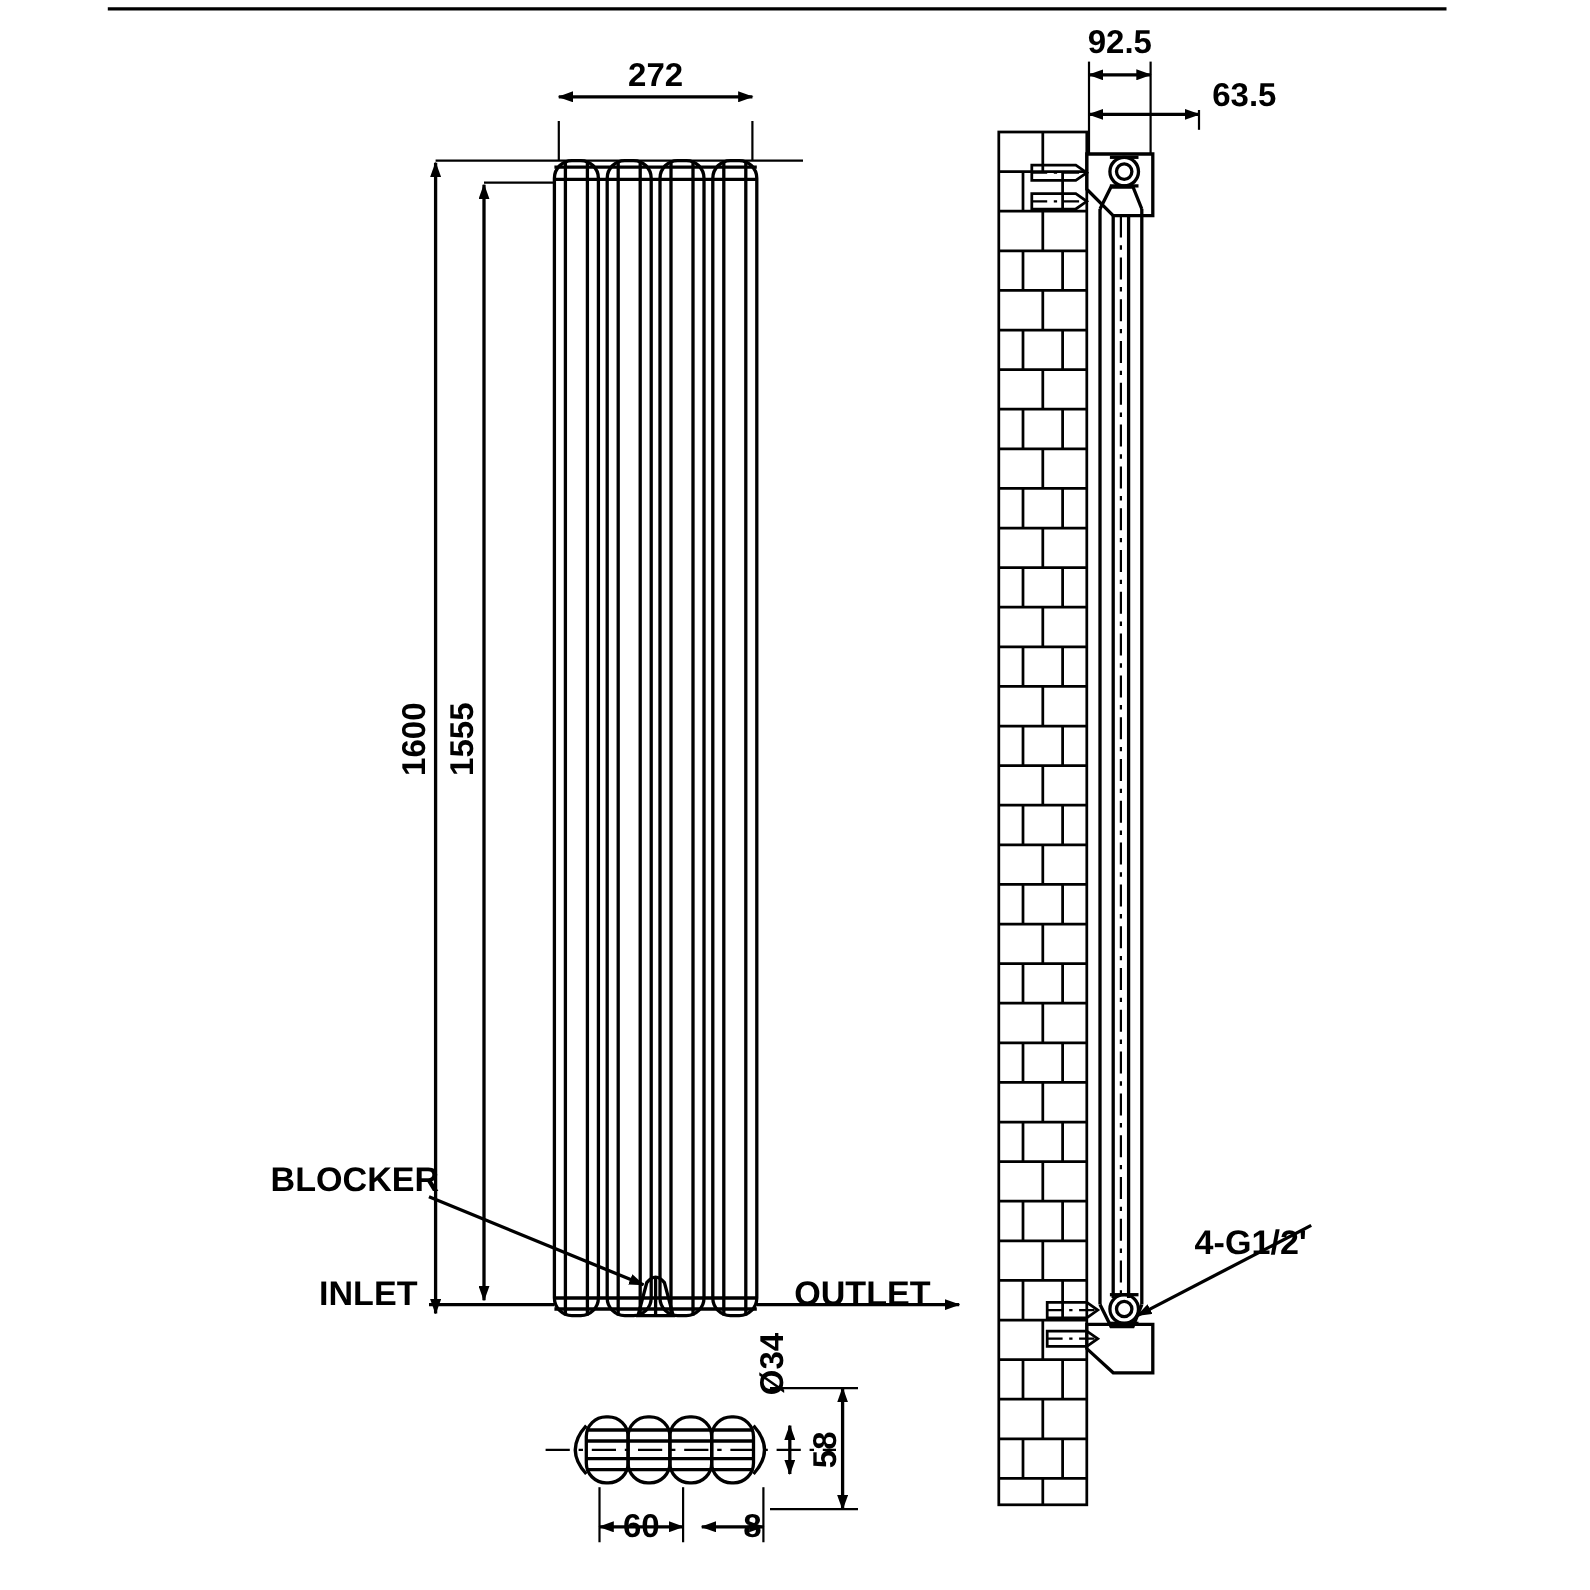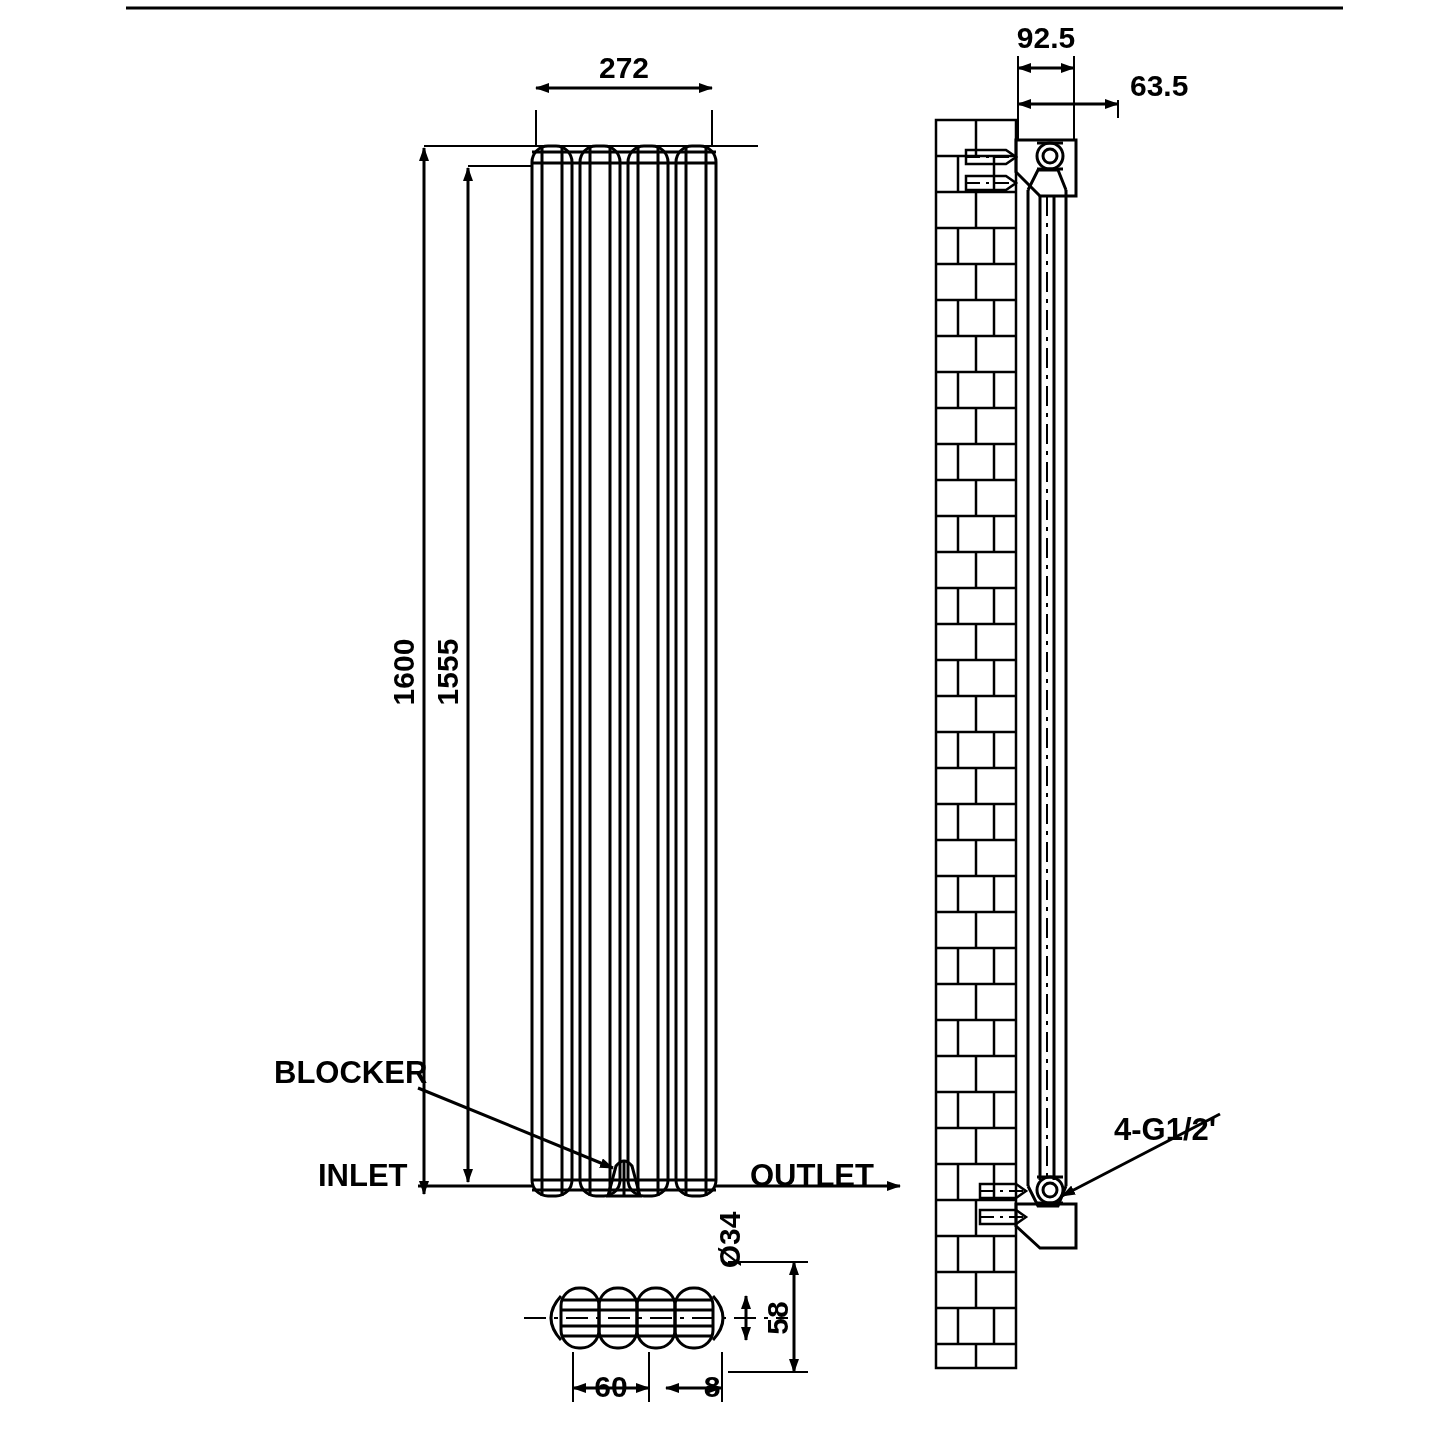--- a/index.html
+++ b/index.html
@@ -1,17 +1,17 @@
 <!DOCTYPE html>
 <html><head>
 <meta charset="utf-8">
 <style>
   html,body{margin:0;padding:0;background:#ffffff;}
   body{width:1445px;height:1445px;font-family:"Liberation Sans",sans-serif;color:#000;}
-  #sheet{position:relative;width:1315px;height:1445px;overflow:hidden;background:#fff;padding-left:28px;}
+  #sheet{position:relative;width:1315px;height:1445px;overflow:hidden;background:#fff;}
   svg{display:block;}
   .dimtext{font-family:"Liberation Sans",sans-serif;font-weight:bold;font-size:30px;fill:#000;}
   .labeltext{font-family:"Liberation Sans",sans-serif;font-weight:bold;font-size:31px;fill:#000;}
 </style>
 </head>
 <body>
 
 <div id="sheet">
 <svg width="1445" height="1445" viewBox="0 0 1445 1445" xmlns="http://www.w3.org/2000/svg">
   <defs>

